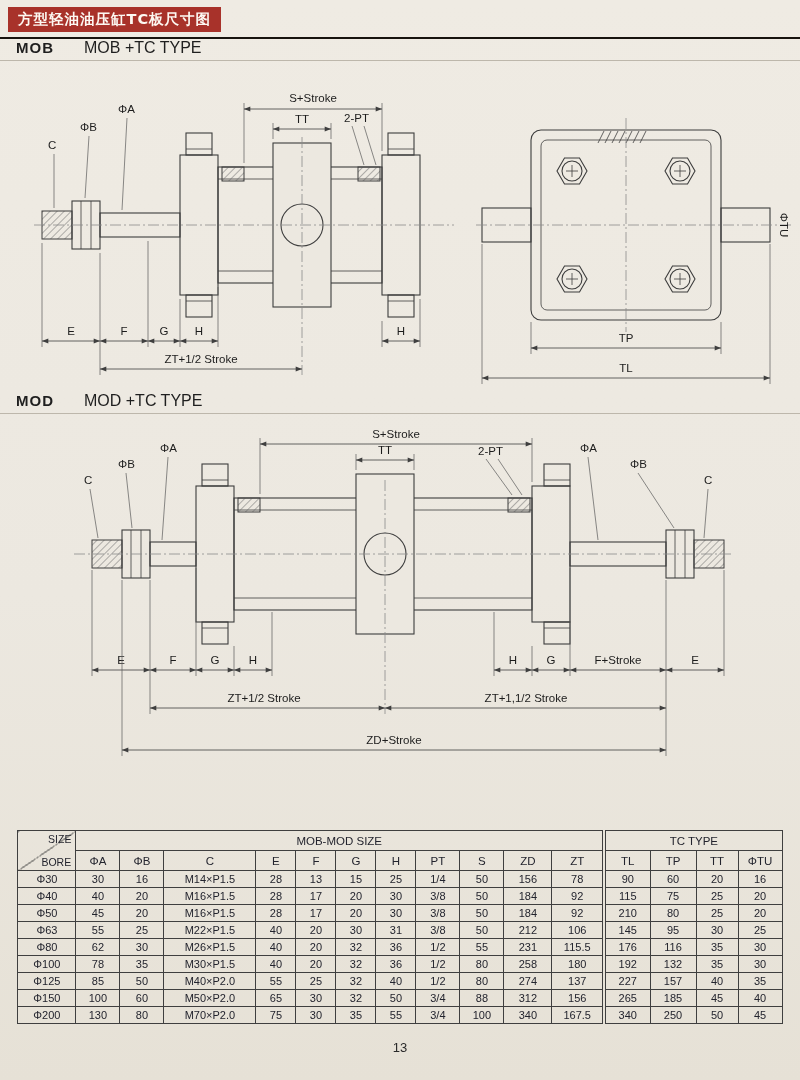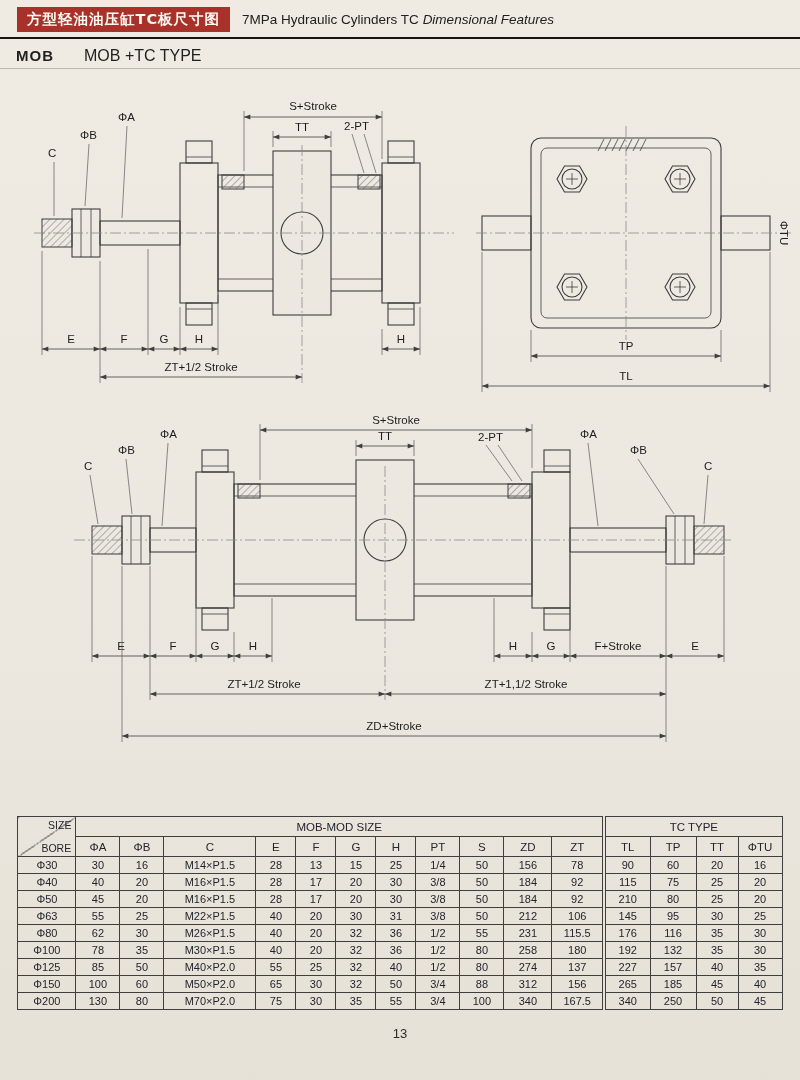--- a/index.html
+++ b/index.html
@@ -1,26 +1,26 @@
 <!DOCTYPE html>
 <html><head>
 <meta charset="utf-8">
 <style>
   html,body{margin:0;padding:0;}
   body{width:800px;height:1080px;background:#e7e2d8;font-family:"Liberation Sans",sans-serif;color:#1f1f1f;}
   .page{position:relative;width:800px;height:1080px;overflow:hidden;
         background:linear-gradient(180deg,#efebe3 0%,#ece8e0 55%,#e6e1d6 100%);}
   
-  .header{display:flex;align-items:center;gap:12px;padding:7px 10px 5px 17px;border-bottom:2px solid #17130e;}
+  .header{display:flex;align-items:center;gap:12px;padding:7px 10px 5px 8px;border-bottom:2px solid #17130e;}
   .badge{background:#a8322a;color:#fdf8f2;font-size:14.5px;font-weight:bold;padding:3px 10px;letter-spacing:1px;
          font-family:"DejaVu Sans","Liberation Sans",sans-serif;}
   .title-en{font-size:13.5px;color:#23201b;}
   .title-it{font-style:italic;}
   
-  .section-head{display:flex;align-items:baseline;gap:30px;padding:8px 0 3px 16px;border-bottom:1px solid #bdb7ab;}
+  .section-head{display:flex;align-items:baseline;gap:30px;padding:0 0 3px 16px;border-bottom:1px solid #bdb7ab;}
   .code{font-weight:bold;font-size:15px;letter-spacing:1px;}
   .type-label{font-size:16px;}
   
   .mob-row{display:flex;align-items:flex-start;padding:14px 0 0 30px;}
   .front-offset{margin:25px 0 0 14px;}
   .mod-row{padding:10px 0 8px 64px;}
   svg{display:block;}
   svg .part{stroke:#3d3d3d;stroke-width:1.1;fill:none;}
   svg .partf{stroke:#3d3d3d;stroke-width:1.1;fill:#ece8e0;}
   svg .hat{stroke:#3d3d3d;stroke-width:1;}
@@ -43,24 +43,20 @@
   .bore-pos{position:absolute;bottom:2px;left:3px;font-size:10.5px;padding-left:20px;}
   .footer{margin-top:16px;text-align:center;font-size:13px;color:#2a2a2a;}
 </style>
 </head>
 <body>
 
 <div class="page">
 
   <div class="header">
     <div class="badge">方型轻油油压缸TC板尺寸图</div>
-    <div class="title-en">
-      <span>7MPa Hydraulic Cylinders TC</span>
-      <span class="title-it">Dimensional Features</span>
-    </div>
   </div>
 
   <div class="section">
     <div class="section-head">
       <span class="code">MOB</span>
       <span class="type-label">MOB +TC TYPE</span>
     </div>
     <div class="mob-row">
 
       <svg width="430" height="310" viewBox="0 0 430 310">
@@ -208,20 +204,24 @@
             <line class="ext" x1="296" y1="144" x2="296" y2="284"></line>
             <line class="dim" x1="8" y1="278" x2="296" y2="278" marker-start="url(#arr2)" marker-end="url(#arr2)"></line>
             <text class="lbl" x="152" y="272">TL</text>
           </g>
         </svg>
       </div>
     </div>
   </div>
 
   <div class="section">
+    <div class="section-head">
+      <span class="code">MOD</span>
+      <span class="type-label">MOD +TC TYPE</span>
+    </div>
     <div class="mod-row">
 
       <svg width="680" height="340" viewBox="0 0 680 340">
         <defs>
           <marker id="arr3" viewBox="0 0 10 8" refX="9.5" refY="4" markerWidth="9" markerHeight="7" orient="auto-start-reverse">
             <path d="M0.5,0.5 L9.5,4 L0.5,7.5 Z" fill="#3f3f3f"></path>
           </marker>
           <pattern id="h3" width="5" height="5" patternUnits="userSpaceOnUse" patternTransform="rotate(45)">
             <line x1="0" y1="0" x2="0" y2="5" stroke="#6b6b6b" stroke-width="1"></line>
           </pattern>

